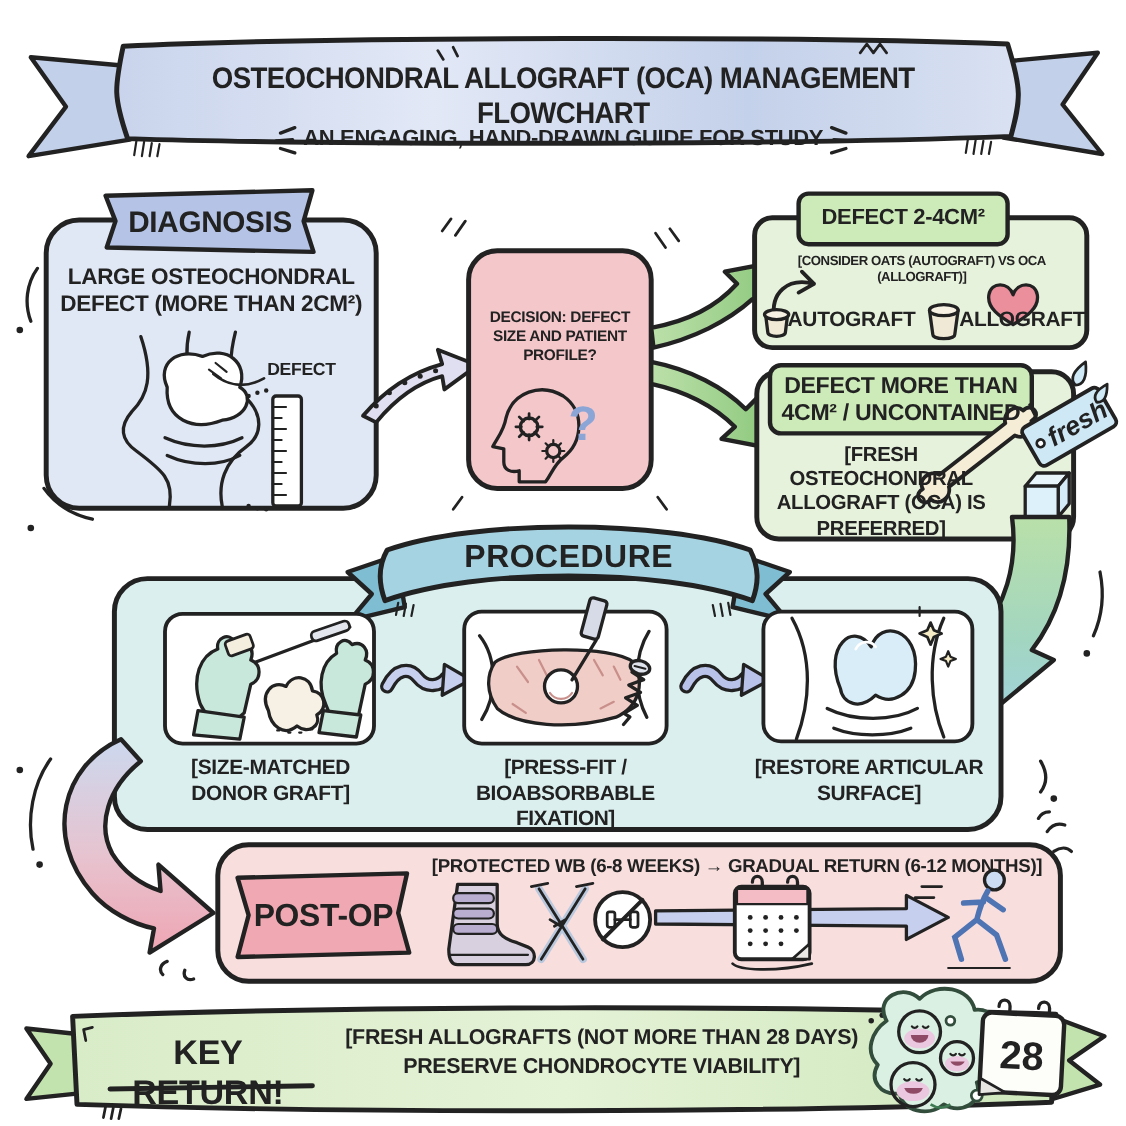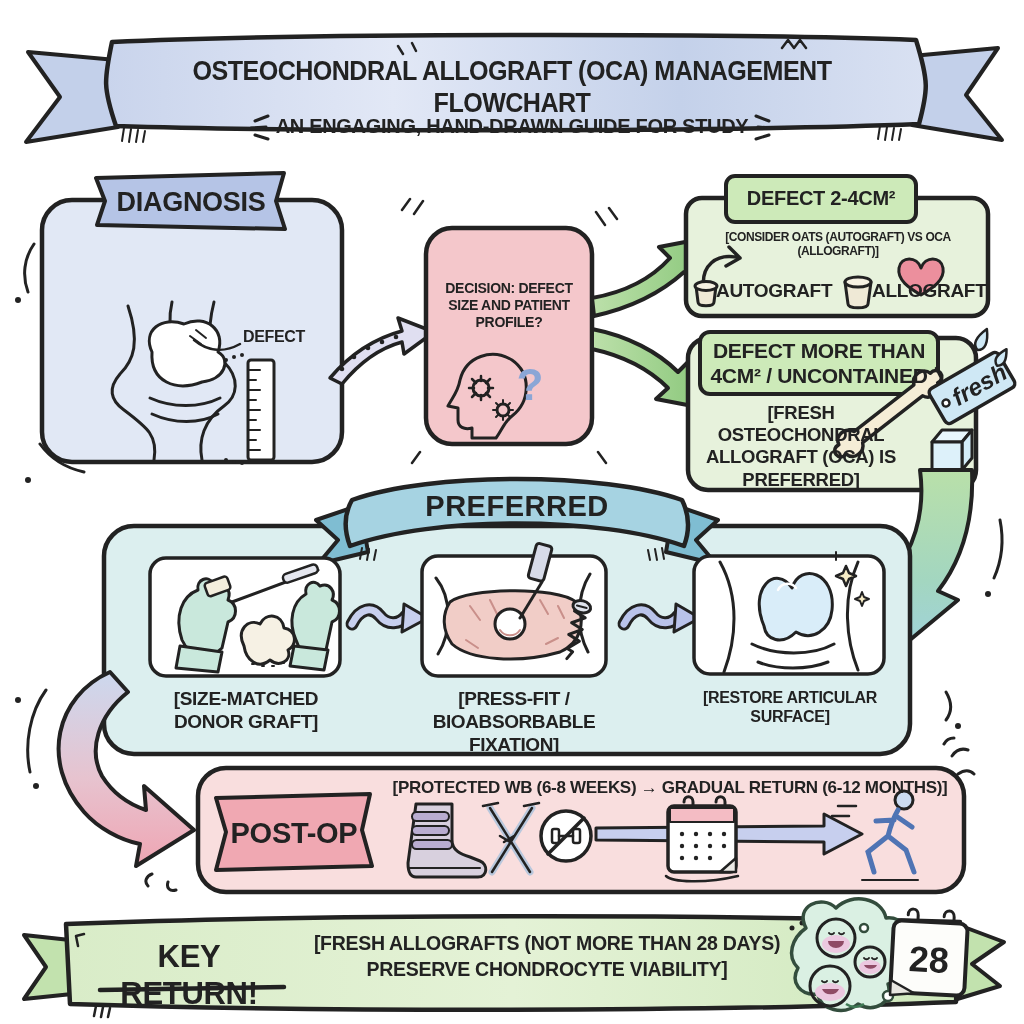--- a/index.html
+++ b/index.html
@@ -350,36 +350,37 @@
     </g>
   </g>
 
   <text x="530" y="400" text-anchor="middle" font-size="44" font-weight="800" fill="#8ba6d6">?</text>
 </svg>
 
 <div class="t sq" style="left:130px;top:55px;width:764px;font-size:27px;letter-spacing:-0.6px;">OSTEOCHONDRAL ALLOGRAFT (OCA) MANAGEMENT FLOWCHART</div>
 <div class="t" style="left:252px;top:114px;width:520px;font-size:20px;">AN ENGAGING, HAND-DRAWN GUIDE FOR STUDY</div>
 
 <div class="t" style="left:96px;top:186px;width:190px;font-size:27px;">DIAGNOSIS</div>
+<div class="t" style="left:49px;top:240px;width:286px;font-size:20.5px;">LARGE OSTEOCHONDRAL DEFECT (MORE THAN 2CM²)</div>
 <div class="t" style="left:238px;top:327px;width:72px;font-size:16px;">DEFECT</div>
 
 <div class="t" style="left:436px;top:232px;width:146px;font-size:14px;margin-top:48px;">DECISION: DEFECT SIZE AND PATIENT PROFILE?</div>
 
 <div class="t" style="left:728px;top:186px;width:186px;font-size:20px;">DEFECT 2-4CM²</div>
 <div class="t" style="left:700px;top:230px;width:276px;font-size:12px;letter-spacing:-0.4px;">[CONSIDER OATS (AUTOGRAFT) VS OCA (ALLOGRAFT)]</div>
 <div class="t" style="left:716px;top:280px;width:112px;font-size:19px;">AUTOGRAFT</div>
 <div class="t" style="left:872px;top:280px;width:112px;font-size:19px;">ALLOGRAFT</div>
 
 <div class="t" style="left:702px;top:338px;width:234px;font-size:21px;">DEFECT MORE THAN 4CM² / UNCONTAINED</div>
 <div class="t" style="left:692px;top:402px;width:218px;font-size:18.5px;">[FRESH OSTEOCHONDRAL ALLOGRAFT (OCA) IS PREFERRED]</div>
 
-<div class="t" style="left:367px;top:489px;width:300px;font-size:29px;letter-spacing:0.5px;">PREFERRED</div>
+<div class="t" style="left:367px;top:489px;width:300px;font-size:29px;letter-spacing:0.5px;">PROCEDURE</div>
 <div class="t" style="left:148px;top:688px;width:196px;font-size:19px;">[SIZE-MATCHED DONOR GRAFT]</div>
 <div class="t" style="left:388px;top:688px;width:252px;font-size:19px;letter-spacing:-0.4px;">[PRESS-FIT / BIOABSORBABLE FIXATION]</div>
-<div class="t" style="left:686px;top:688px;width:208px;font-size:16px;">[RESTORE ARTICULAR SURFACE]</div>
+<div class="t" style="left:686px;top:688px;width:208px;font-size:19px;">[RESTORE ARTICULAR SURFACE]</div>
 
 <div class="t" style="left:216px;top:816px;width:156px;font-size:29px;">POST-OP</div>
 <div class="t" style="left:382px;top:778px;width:576px;font-size:17px;letter-spacing:-0.3px;">[PROTECTED WB (6-8 WEEKS) → GRADUAL RETURN (6-12 MONTHS)]</div>
 
 <div class="t" style="left:94px;top:938px;width:190px;font-size:31px;">KEY RETURN!</div>
 <div class="t" style="left:298px;top:930px;width:498px;font-size:19.5px;line-height:1.35;text-align:center;">[FRESH ALLOGRAFTS (NOT MORE THAN 28 DAYS) PRESERVE CHONDROCYTE VIABILITY]</div>
 
 </div>
 
 </body></html>

